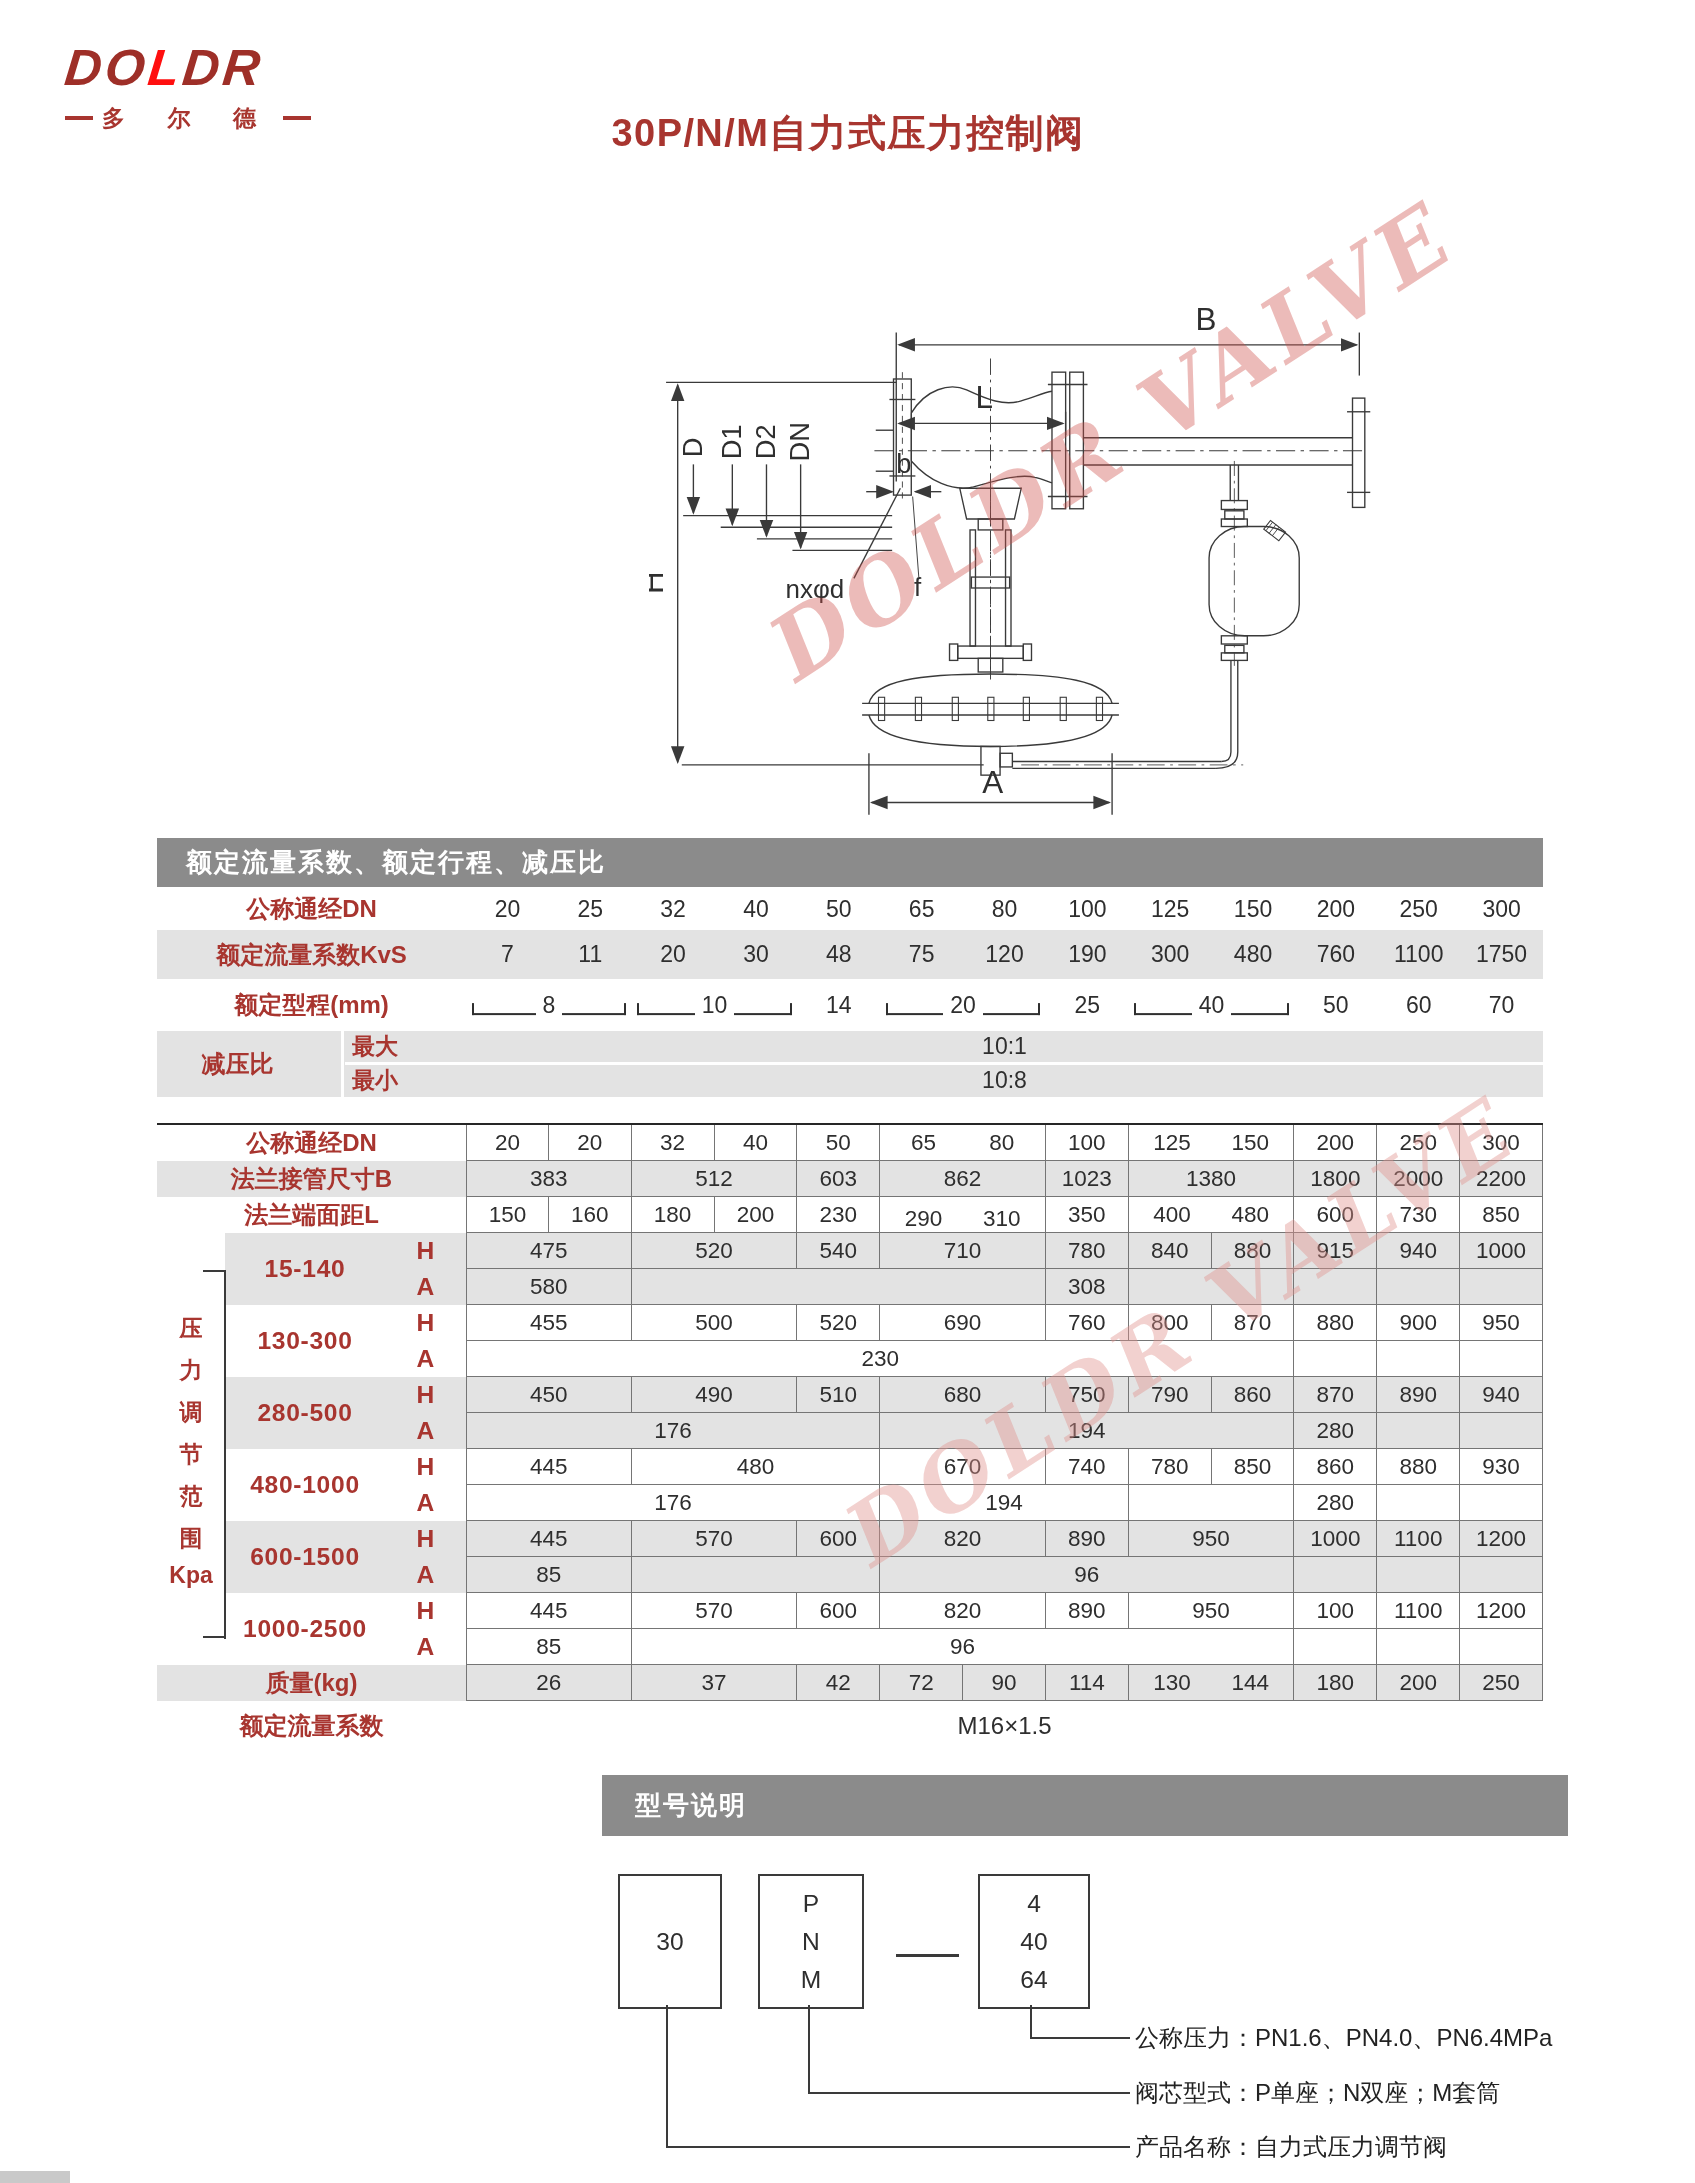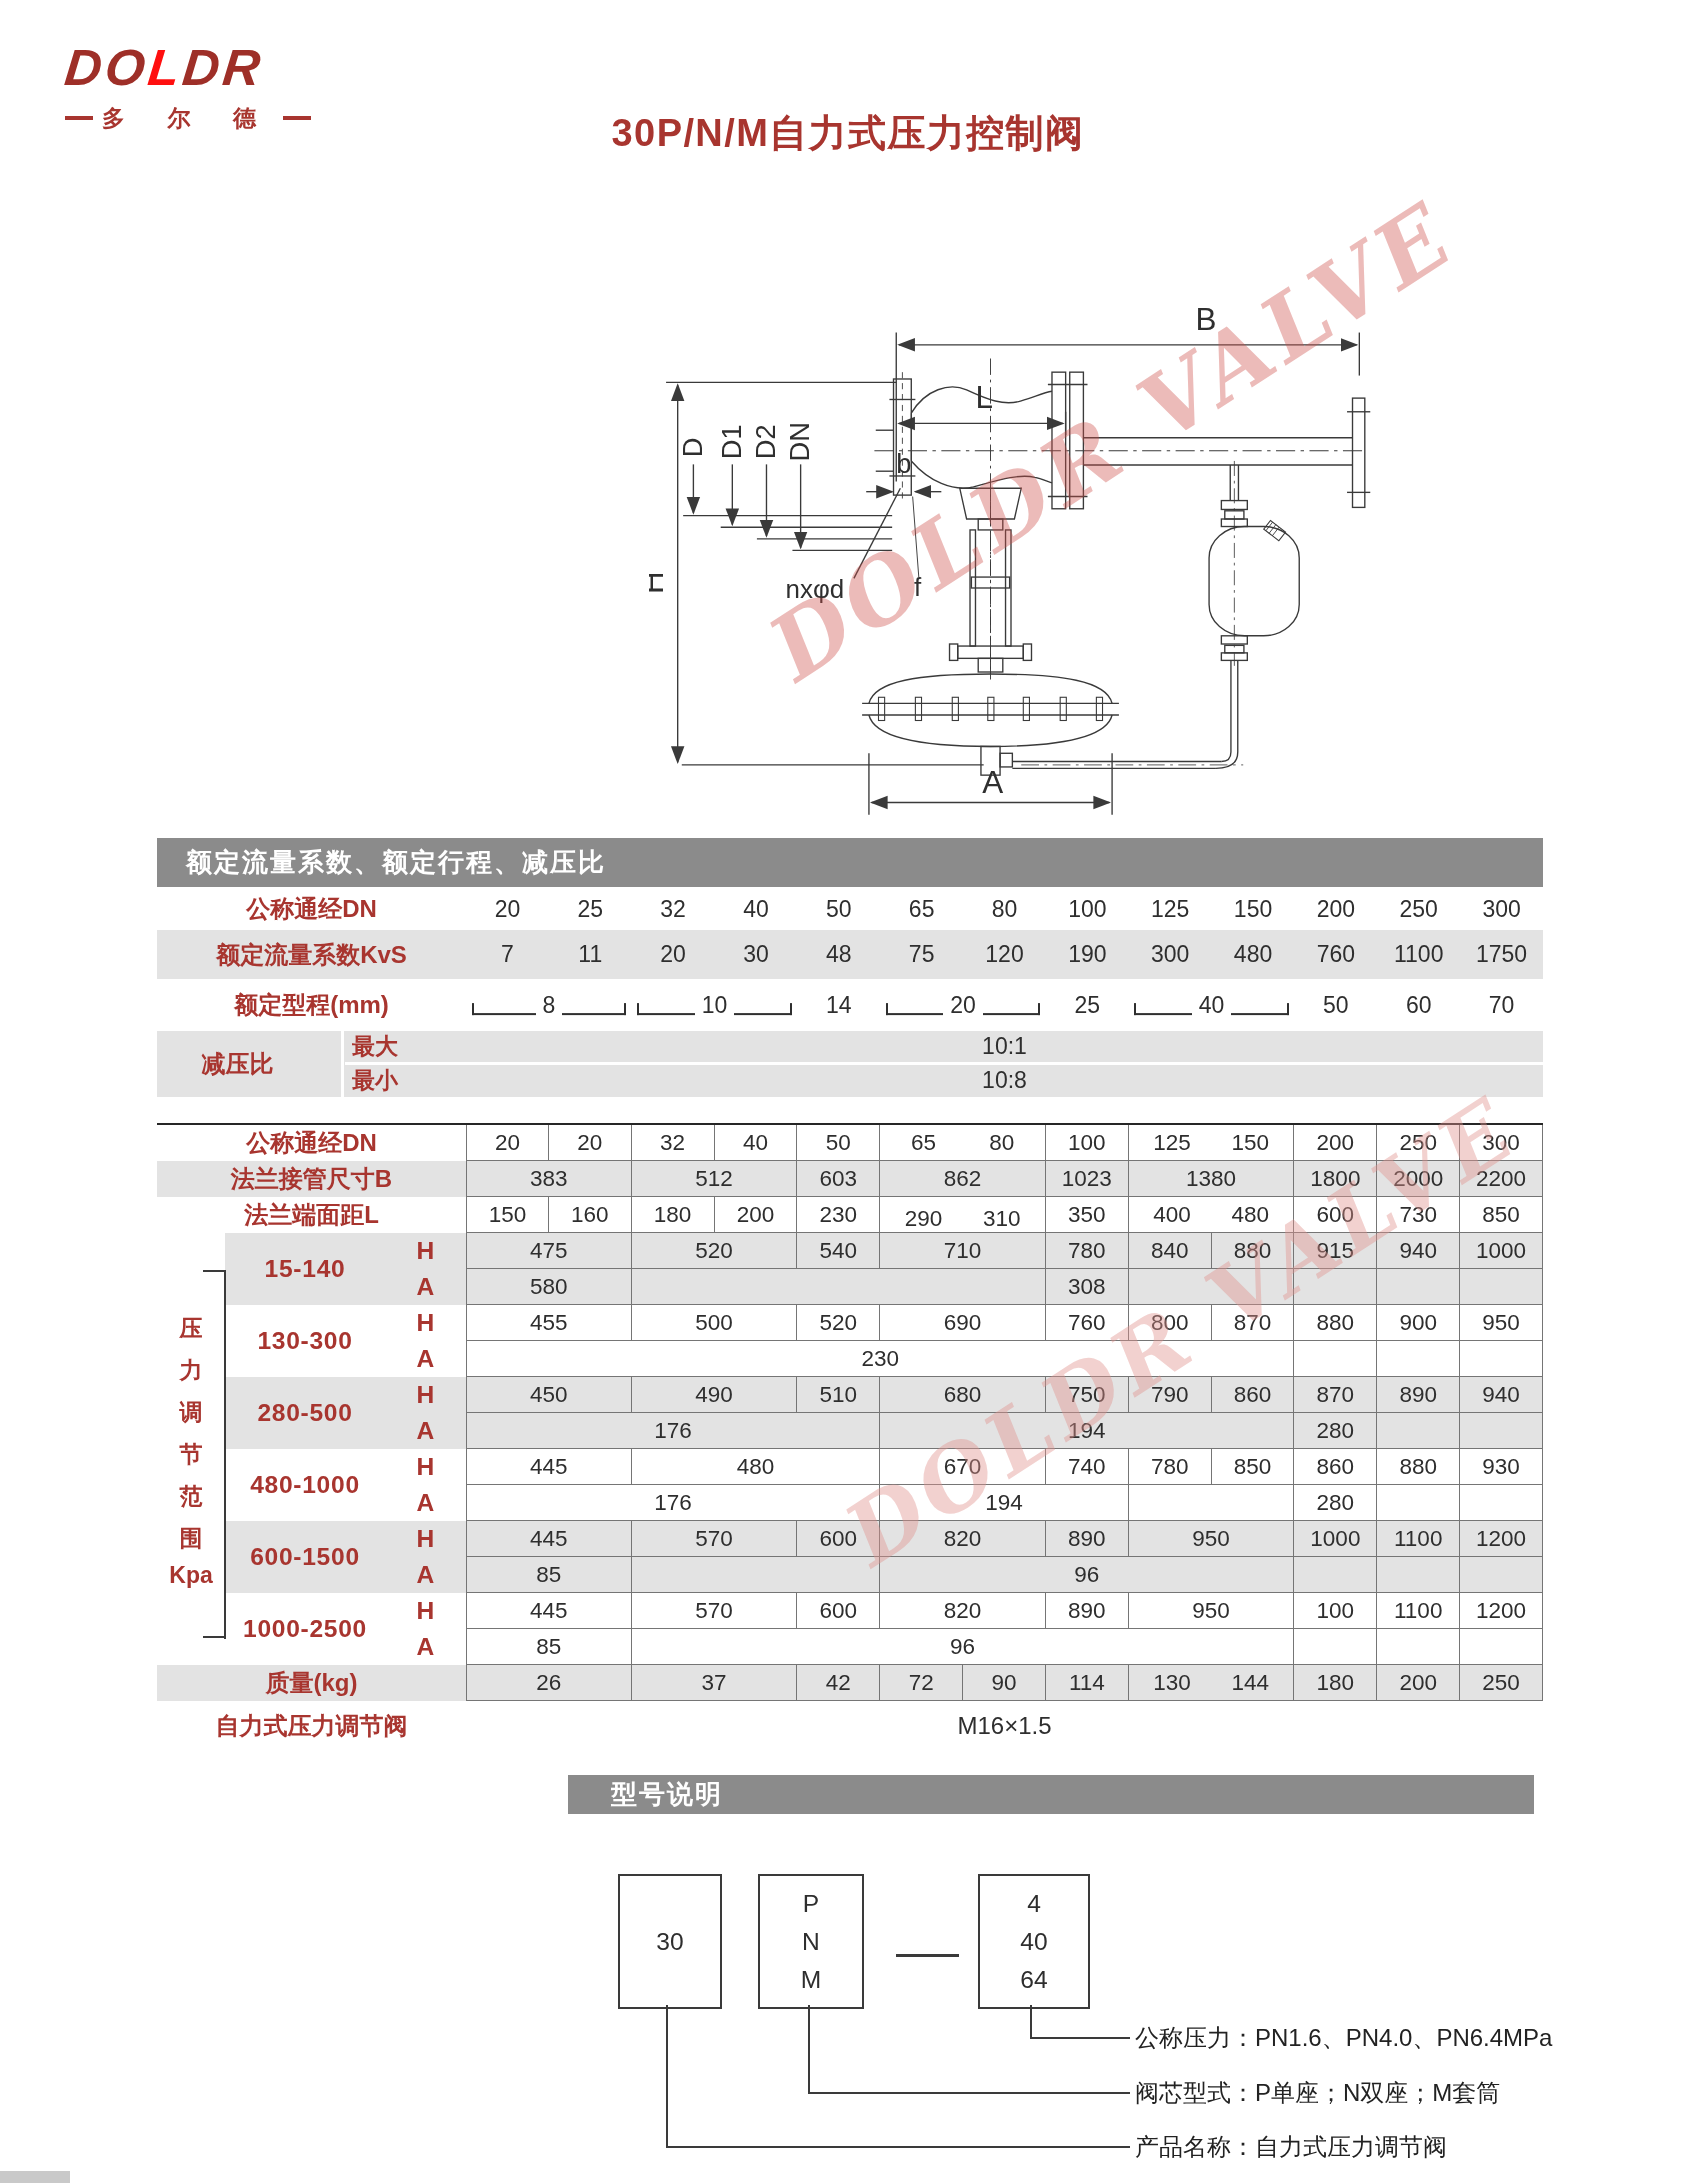--- a/index.html
+++ b/index.html
@@ -22,21 +22,21 @@
       font-style:italic;font-weight:bold;white-space:nowrap;pointer-events:none;z-index:5;}
   .wm1{left:730px;top:437px;width:614px;font-size:89px;color:rgba(205,75,70,0.38);
        transform:rotate(-33deg);letter-spacing:6.8px;}
   .wm2{left:806px;top:1324px;width:614px;font-size:87px;color:rgba(225,145,140,0.42);
        transform:rotate(-33deg);letter-spacing:6.8px;}
   
   .bar{position:absolute;background:#8b8b8b;color:#ffffff;font-weight:bold;
        display:flex;align-items:center;}
   .bar1{left:157px;top:838px;width:1386px;height:49px;font-size:26px;padding-left:29px;
         box-sizing:border-box;letter-spacing:2px;text-align:right;}
-  .bar2{left:568px;top:1775px;width:966px;height:39px;font-size:26px;padding-left:43px;
+  .bar2{left:602px;top:1775px;width:966px;height:61px;font-size:26px;padding-left:33px;
         box-sizing:border-box;letter-spacing:2px;}
   
   .t1row{position:absolute;left:157px;width:1386px;display:grid;
          grid-template-columns:309px repeat(13,1fr);align-items:center;}
   .t1label{color:#a8352f;font-weight:bold;font-size:24px;text-align:center;}
   .t1cell{font-size:23px;text-align:center;color:#2e2e2e;}
   .bgg{background:#e3e3e3;}
   .brk{display:flex;align-items:center;justify-content:center;}
   .brk b{font-weight:400;padding:0 6.8px;font-size:23px;}
   .brk i{flex:1;height:10.2px;border-bottom:2px solid #2f2f2f;transform:translateY(4.1px);max-width:682px;}
@@ -483,21 +483,21 @@
       <div class="c dc bgg" style="grid-area: 16 / 16 / auto / 17;">250</div>
     </div>
 
   <div class="brace">
     <div class="v" style="left:224px;top:1270px;width:2px;height:369px;"></div>
     <div class="v" style="left:203px;top:1270px;width:22px;height:2px;"></div>
     <div class="v" style="left:203px;top:1636px;width:22px;height:2px;"></div>
   </div>
 
   <div class="thread">
-    <div class="tl">自力式压力调节阀</div>
+    <div class="tl">额定流量系数</div>
     <div class="tv">M16×1.5</div>
   </div>
 
   <div class="bar bar2">型号说明</div>
   <div class="mbox" id="mbox0" style="left:618px;top:1874px;width:100px;height:131px;">
       <div>30</div>
     </div>
   <div class="mbox" id="mbox1" style="left:758px;top:1874px;width:102px;height:131px;">
       <div>P</div>
       <div>N</div>

